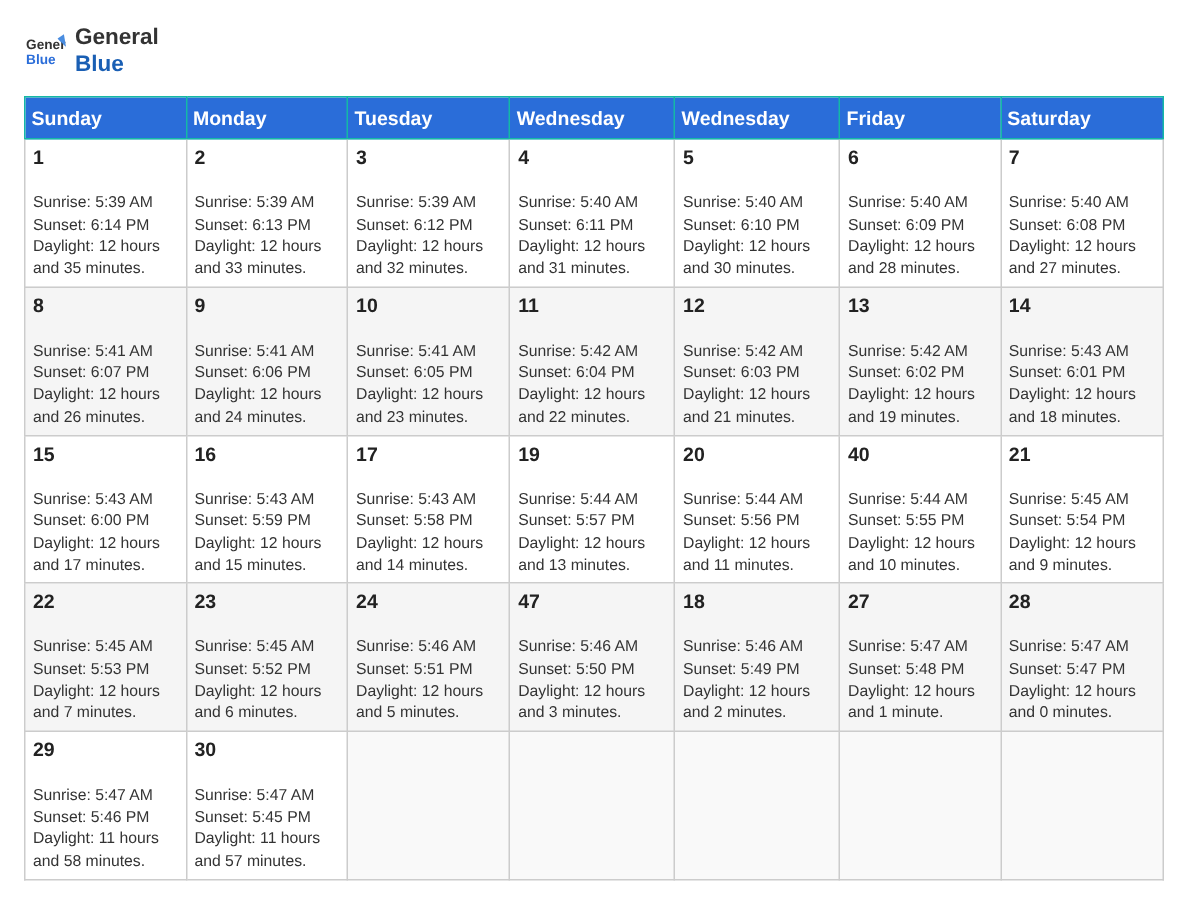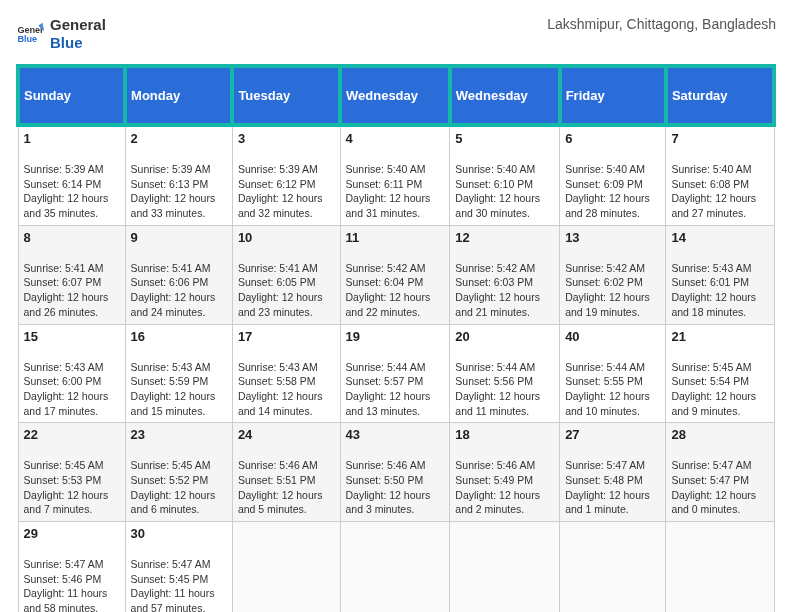--- a/index.html
+++ b/index.html
@@ -43,25 +43,25 @@
       color: #555;
     }
     .calendar {
       width: 100%;
       border-collapse: collapse;
       font-size: 11px;
     }
     .calendar th {
       background: #2a6dd9;
       color: #fff;
-      padding: 20px 4px;
+      padding: 6px 4px;
       text-align: left;
       font-size: 13px;
       font-weight: bold;
-      border: 4px solid #14b8a6;
+      border: 1px solid #14b8a6;
     }
     .calendar td {
       vertical-align: top;
       padding: 4px 5px;
       border: 1px solid #ccc;
       width: 113px;
       min-height: 80px;
       background: #fff;
     }
     .calendar tr:nth-child(even) td {
@@ -94,21 +94,20 @@
       <text x="2" y="32" font-size="13" font-weight="bold" fill="#2a6dd9">Blue</text>
       <polygon points="32,8 40,16 36,10" fill="#2a6dd9"></polygon>
       <polygon points="32,8 38,4 40,16" fill="#4a8de0"></polygon>
     </svg>
     <div style="margin-left:2px;">
       <div class="logo-text">General</div>
       <div class="logo-text logo-blue">Blue</div>
     </div>
   </div>
   <div class="title-block">
-    <div class="location">Lakshmipur, Chittagong, Bangladesh</div>
   </div>
 </div>
 
 <table class="calendar">
   <thead>
     <tr>
     <th>Sunday</th>
         <th>Monday</th>
         <th>Tuesday</th>
         <th>Wednesday</th>
@@ -287,21 +286,21 @@
 and 6 minutes.</div>
         </td>
         <td>
           <span class="day-num">24</span>
           <div class="day-info" style="white-space: pre-line;">Sunrise: 5:46 AM
 Sunset: 5:51 PM
 Daylight: 12 hours
 and 5 minutes.</div>
         </td>
         <td>
-          <span class="day-num">43</span>
+          <span class="day-num">47</span>
           <div class="day-info" style="white-space: pre-line;">Sunrise: 5:46 AM
 Sunset: 5:50 PM
 Daylight: 12 hours
 and 3 minutes.</div>
         </td>
         <td>
           <span class="day-num">18</span>
           <div class="day-info" style="white-space: pre-line;">Sunrise: 5:46 AM
 Sunset: 5:49 PM
 Daylight: 12 hours

